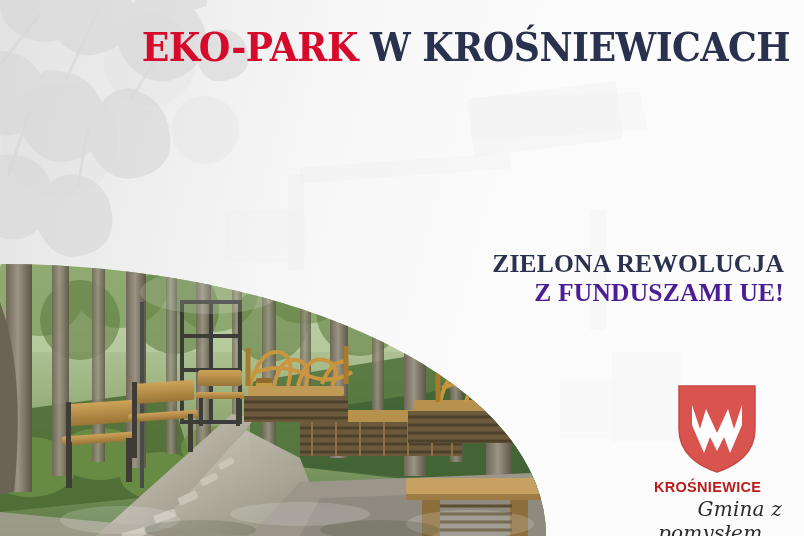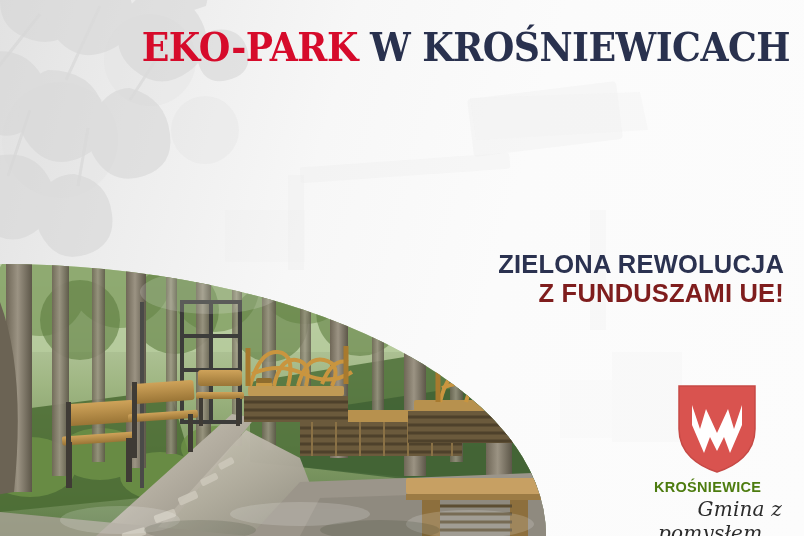--- a/index.html
+++ b/index.html
@@ -49,40 +49,40 @@
   .photo{
     position:absolute;inset:0;
     clip-path: ellipse(546px 272px at 0px 274px);
   }
   .photo svg{display:block;width:560px;height:274px;}
 
   
   .subtitle{
     position:absolute;right:20px;top:250px;
     text-align:right;line-height:1.13;
-    font-family:Liberation Sans, sans-serif;
+    font-family:Liberation Serif, serif;
     font-weight:700;
     font-size:25.5px;
     letter-spacing:.2px;
     white-space:nowrap;
   }
   .sub-1{color:#2b3250;display:block;}
-  .sub-2{color:#7f1d1d;display:block;}
+  .sub-2{color:#4c1d95;display:block;}
 
   
   .crest{
     position:absolute;left:628px;top:385px;width:160px;height:140px;
   }
   .crest-shield{position:absolute;left:50px;top:0;width:78px;height:88px;}
   .crest-name{
     position:absolute;left:0;top:94px;width:160px;
     text-align:left;
     font-family:"Liberation Sans",sans-serif;
     font-weight:700;font-size:14.5px;letter-spacing:.3px;
-    color:#4d7c0f;
+    color:#b91c1c;
     padding-left:26px;box-sizing:border-box;
   }
   .crest-tag{
     position:absolute;left:0;top:112px;width:160px;
     text-align:right;
     font-family:"DejaVu Serif","Liberation Serif",serif;
     font-style:italic;font-size:20px;letter-spacing:.2px;
     color:#2b2b2b;
     padding-right:6px;box-sizing:border-box;
   }

